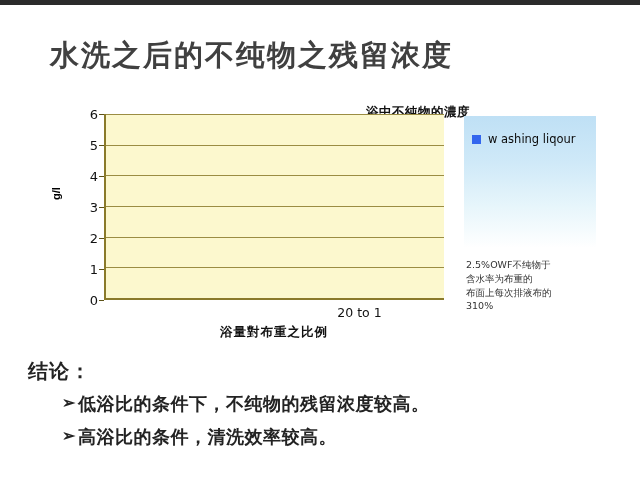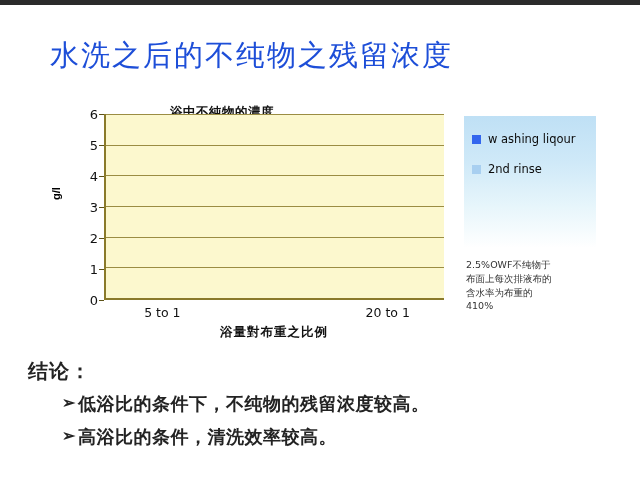--- a/index.html
+++ b/index.html
@@ -10,28 +10,28 @@
     overflow:hidden;position:relative;
   }
   .slide{position:absolute;inset:0;background:#fff;}
 
   .topbar{position:absolute;left:0;top:0;width:640px;height:5px;background:#2b2b2b;}
 
   
   .slide-title{
     position:absolute;left:50px;top:36px;width:460px;
     font-family:"DejaVu Serif","Liberation Serif",serif;
-    font-size:29px;font-weight:400;color:#1d4ed8;
+    font-size:29px;font-weight:700;color:#404040;
     letter-spacing:2px;white-space:nowrap;
   }
 
   
   .chart-wrap{position:absolute;left:60px;top:96px;width:520px;height:260px;}
   .chart-title{
-    position:absolute;left:110px;top:8px;width:300px;text-align:left;
+    position:absolute;left:110px;top:8px;width:300px;text-align:right;
     font-size:12.5px;font-weight:bold;color:#111;
     font-family:"DejaVu Sans","Liberation Sans",sans-serif;
     letter-spacing:.5px;
   }
   .ylabel{
     position:absolute;left:-10px;top:104px;
     font-size:11px;font-weight:bold;color:#000;
     transform:rotate(-90deg);transform-origin:left top;
     letter-spacing:0px;
   }
@@ -117,37 +117,20 @@
       <div class="plot" id="plot">
         <div id="gridlines">
             <div class="gridline" style="top: 83.3333%;"></div>
             <div class="gridline" style="top: 66.6667%;"></div>
             <div class="gridline" style="top: 50%;"></div>
             <div class="gridline" style="top: 33.3333%;"></div>
             <div class="gridline" style="top: 16.6667%;"></div>
             <div class="gridline" style="top: 0%;"></div>
           </div>
         <div class="groups" id="groups">
-            <div class="group">
-              <div class="bars">
-                <div class="bar">
-                  <div class="bar-inner" style="height: 83.3333%; background: rgb(51, 102, 238);"></div>
-                </div>
-                <div class="bar">
-                  <div class="bar-inner" style="height: 41.6667%; background: rgb(0, 204, 255);"></div>
-                </div>
-                <div class="bar">
-                  <div class="bar-inner" style="height: 20.8333%; background: rgb(168, 207, 240);"></div>
-                </div>
-                <div class="bar">
-                  <div class="bar-inner" style="height: 10%; background: rgb(207, 247, 240);"></div>
-                </div>
-              </div>
-              <div class="xtick-lbl">5 to 1</div>
-            </div>
             <div class="group">
               <div class="bars">
                 <div class="bar">
                   <div class="bar-inner" style="height: 20.8333%; background: rgb(51, 102, 238);"></div>
                 </div>
                 <div class="bar">
                   <div class="bar-inner" style="height: 5.83333%; background: rgb(0, 204, 255);"></div>
                 </div>
                 <div class="bar">
                   <div class="bar-inner" style="height: 1.33333%; background: rgb(168, 207, 240);"></div>
@@ -194,31 +177,27 @@
         </div>
     </div>
 
     <div class="xlabel">浴量對布重之比例</div>
 
     <div class="legend" id="legend">
         <div class="legend-row">
           <span class="swatch" style="background: rgb(51, 102, 238);"></span>
           <span class="legend-txt">w ashing liqour</span>
         </div>
-        <div class="legend-row">
-          <span class="swatch" style="background: rgb(168, 207, 240);"></span>
-          <span class="legend-txt">2nd rinse</span>
-        </div>
       </div>
 
     <div class="note" id="note">
         <div>2.5%OWF不纯物于</div>
+        <div>含水率为布重的</div>
         <div>布面上每次排液布的</div>
-        <div>含水率为布重的</div>
-        <div>410%</div>
+        <div>310%</div>
       </div>
 
   </div>
 
   <div class="concl">
     <div class="concl-head">结论：</div>
     <div id="concl-items">
         <div class="concl-item">
           <span class="bullet">➢</span>
           <span class="concl-text">低浴比的条件下，不纯物的残留浓度较高。</span>

